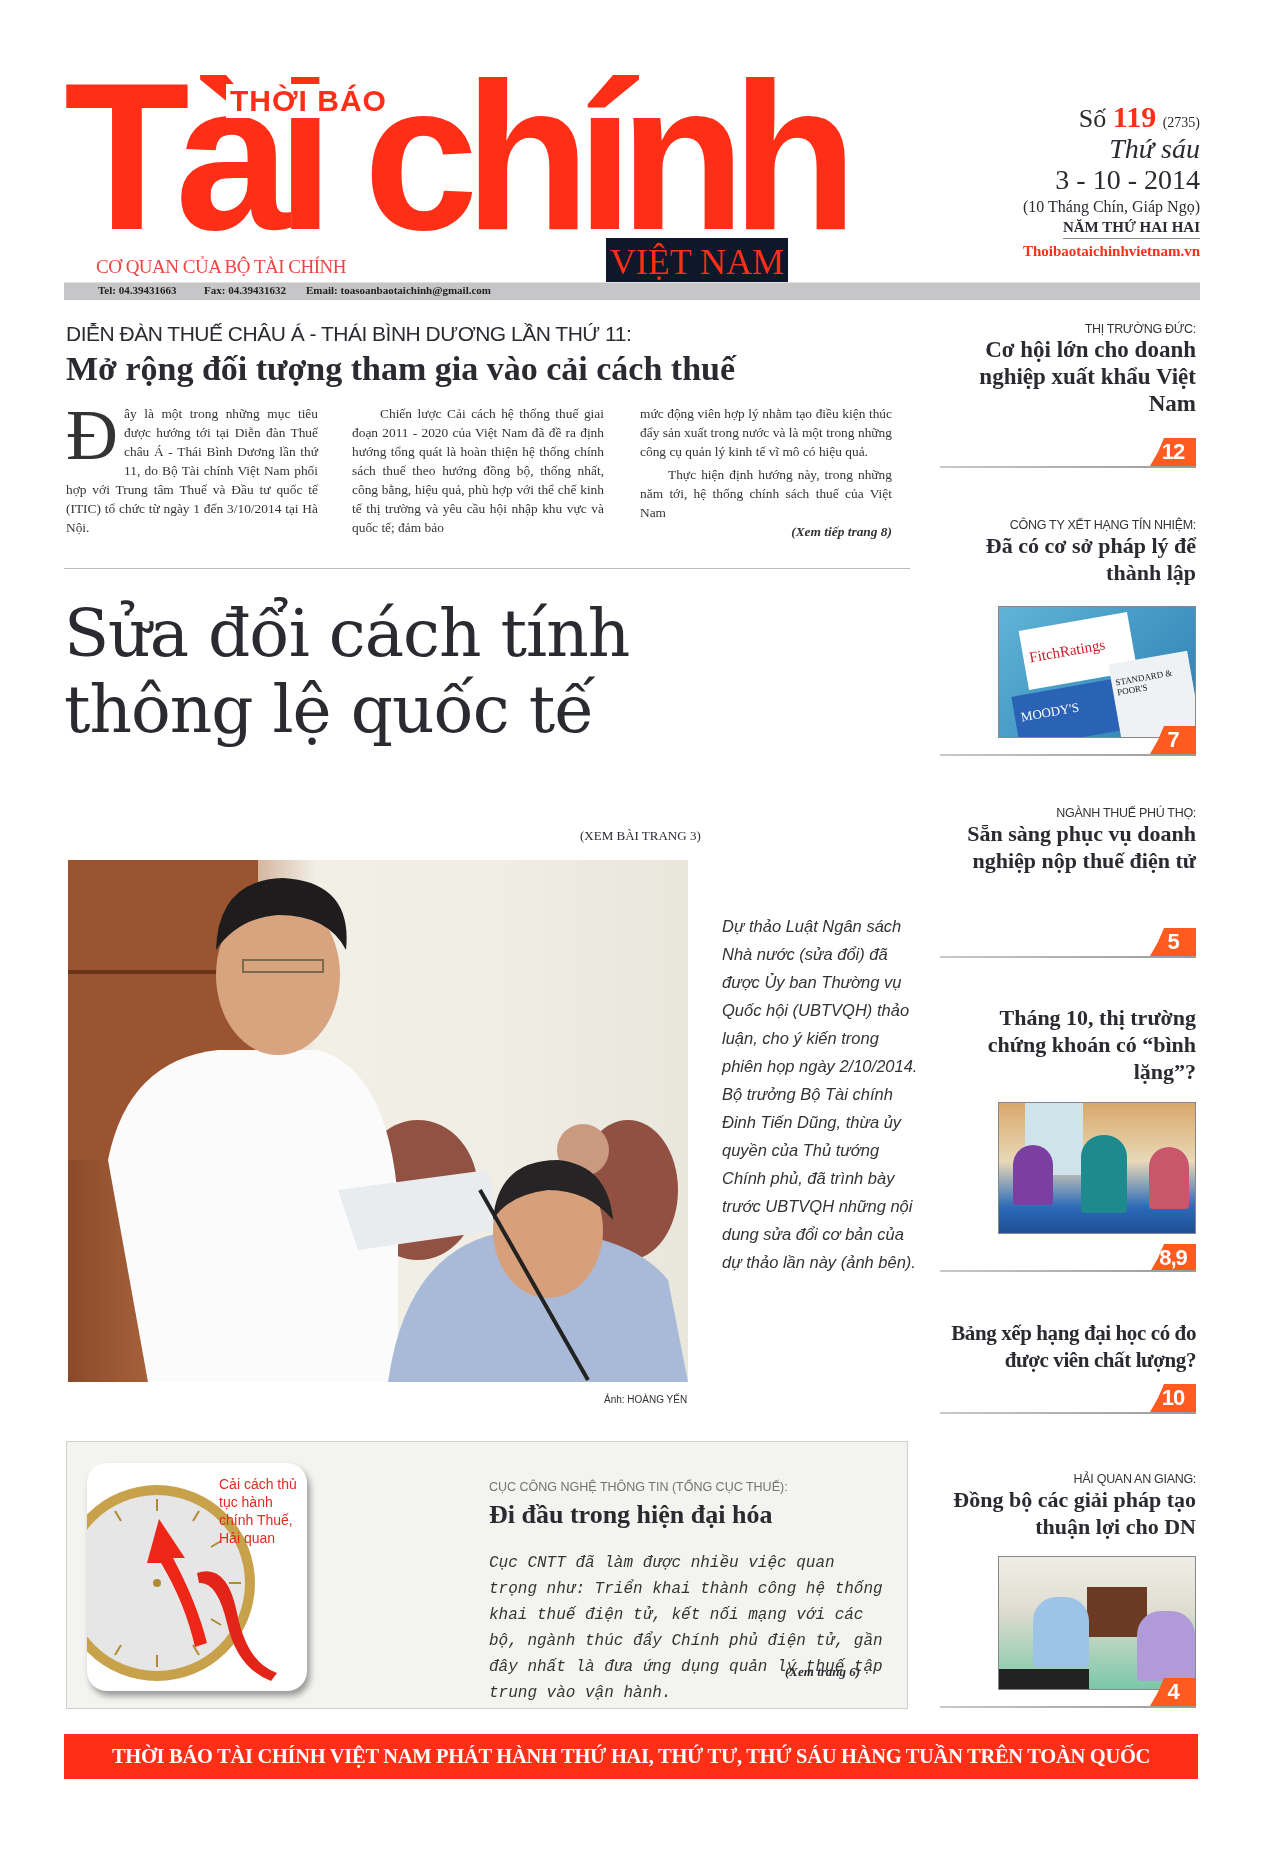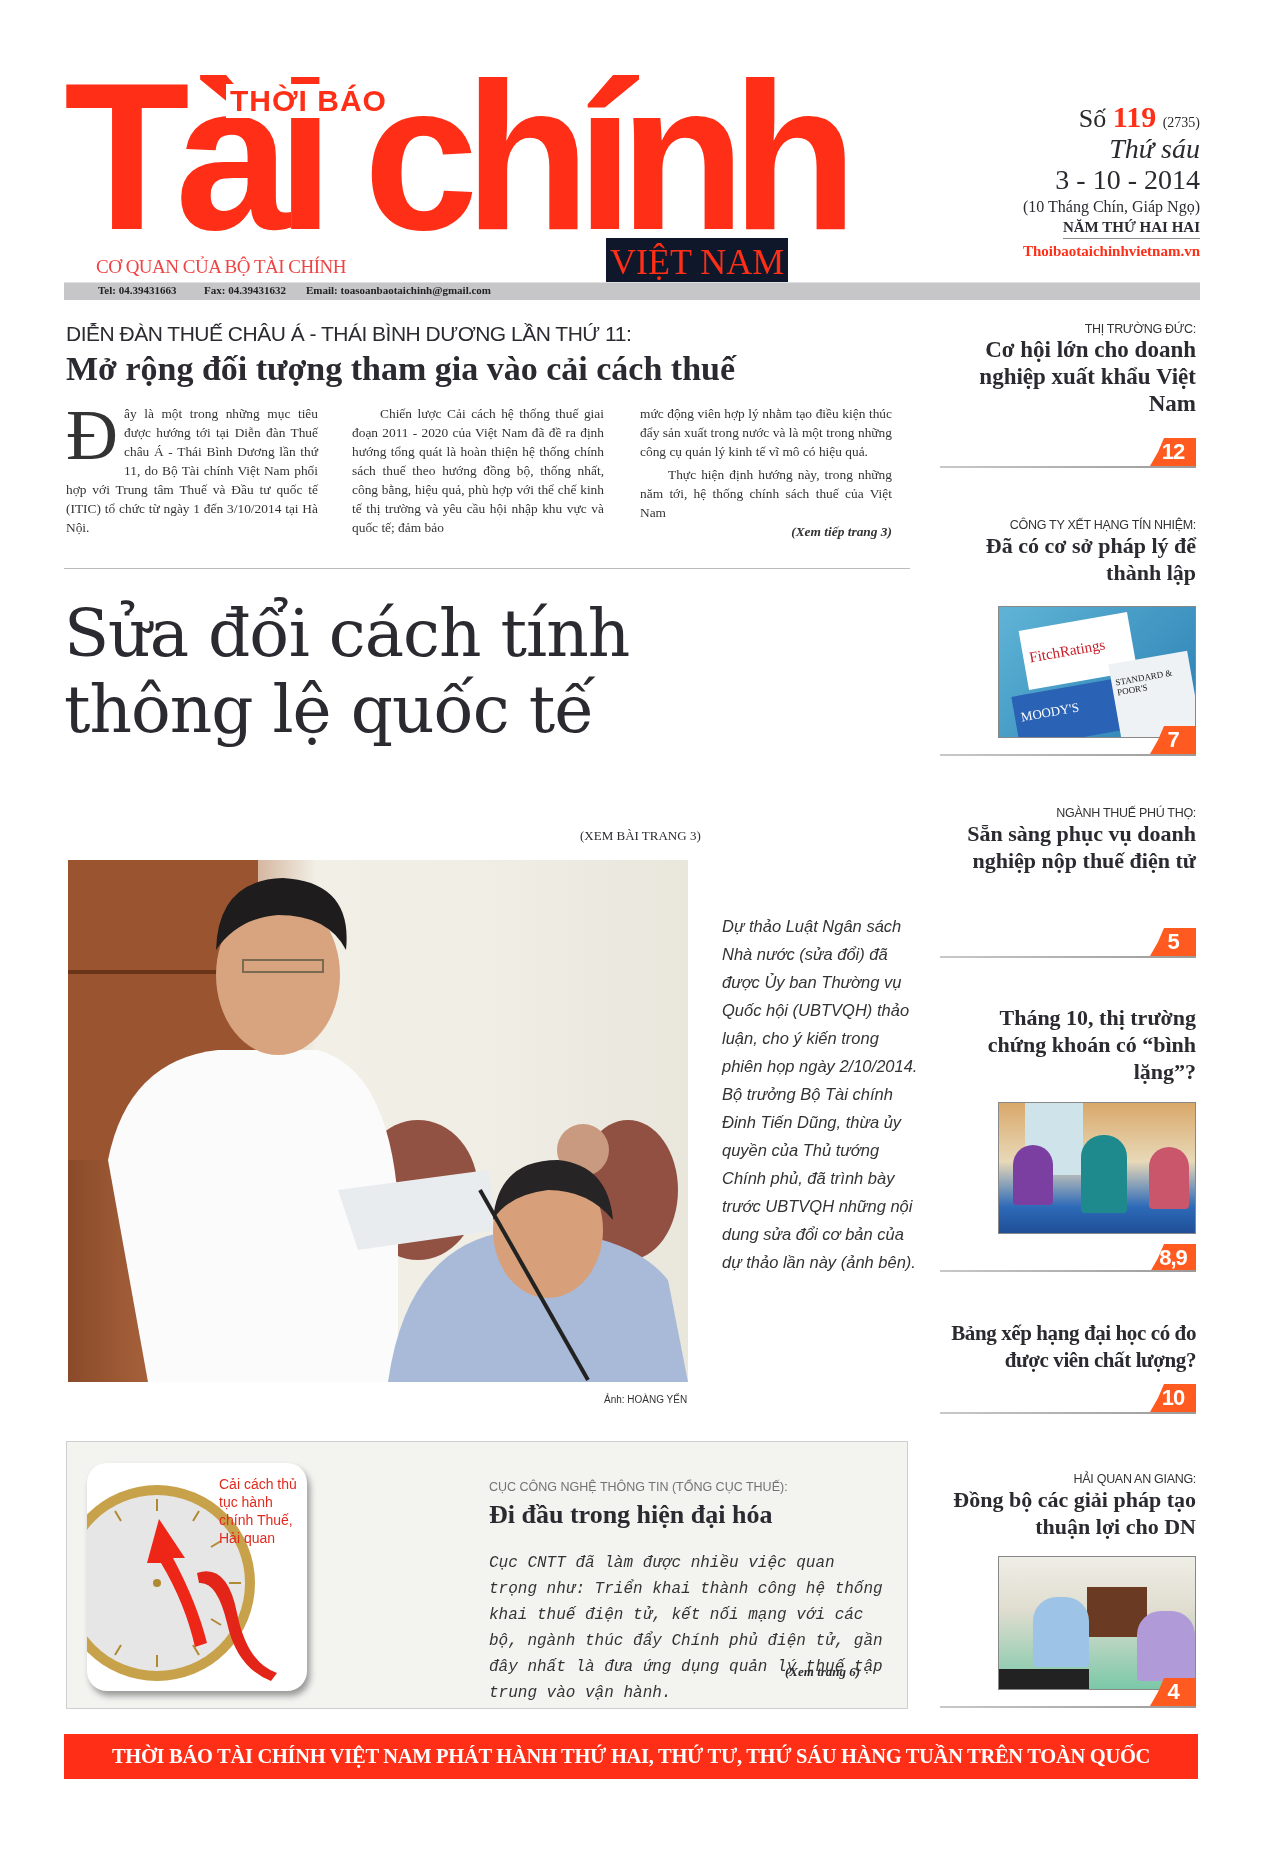--- a/index.html
+++ b/index.html
@@ -79,21 +79,21 @@
 
 <div class="abs kicker" style="left:66px;top:322px">DIỄN ĐÀN THUẾ CHÂU Á - THÁI BÌNH DƯƠNG LẦN THỨ 11:</div>
 <div class="abs lead-h" style="left:66px;top:350px">Mở rộng đối tượng tham gia vào cải cách thuế</div>
 <div class="abs col" style="left:66px;top:404px">
   <span class="dropcap">Đ</span><span>ây là một trong những mục tiêu được hướng tới tại Diễn đàn Thuế châu Á - Thái Bình Dương lần thứ 11, do Bộ Tài chính Việt Nam phối hợp với Trung tâm Thuế và Đầu tư quốc tế (ITIC) tổ chức từ ngày 1 đến 3/10/2014 tại Hà Nội.</span>
 </div>
 <div class="abs col" style="left:352px;top:404px;text-indent:28px">Chiến lược Cải cách hệ thống thuế giai đoạn 2011 - 2020 của Việt Nam đã đề ra định hướng tổng quát là hoàn thiện hệ thống chính sách thuế theo hướng đồng bộ, thống nhất, công bằng, hiệu quả, phù hợp với thể chế kinh tế thị trường và yêu cầu hội nhập khu vực và quốc tế; đảm bảo</div>
 <div class="abs col" style="left:640px;top:404px">
   <div>mức động viên hợp lý nhằm tạo điều kiện thúc đẩy sản xuất trong nước và là một trong những công cụ quản lý kinh tế vĩ mô có hiệu quả.</div>
   <div style="text-indent:28px;margin-top:4px">Thực hiện định hướng này, trong những năm tới, hệ thống chính sách thuế của Việt Nam</div>
-  <span class="more">(Xem tiếp trang 3)</span>
+  <span class="more">(Xem tiếp trang 8)</span>
 </div>
 <div class="abs rule" style="left:64px;top:568px;width:846px"></div>
 
 <div class="abs big-h">
   <div>Sửa đổi cách tính</div>
   <div>thông lệ quốc tế</div>
 </div>
 <div class="abs xem">(XEM BÀI TRANG 3)</div>
 
 <div class="abs photo">

